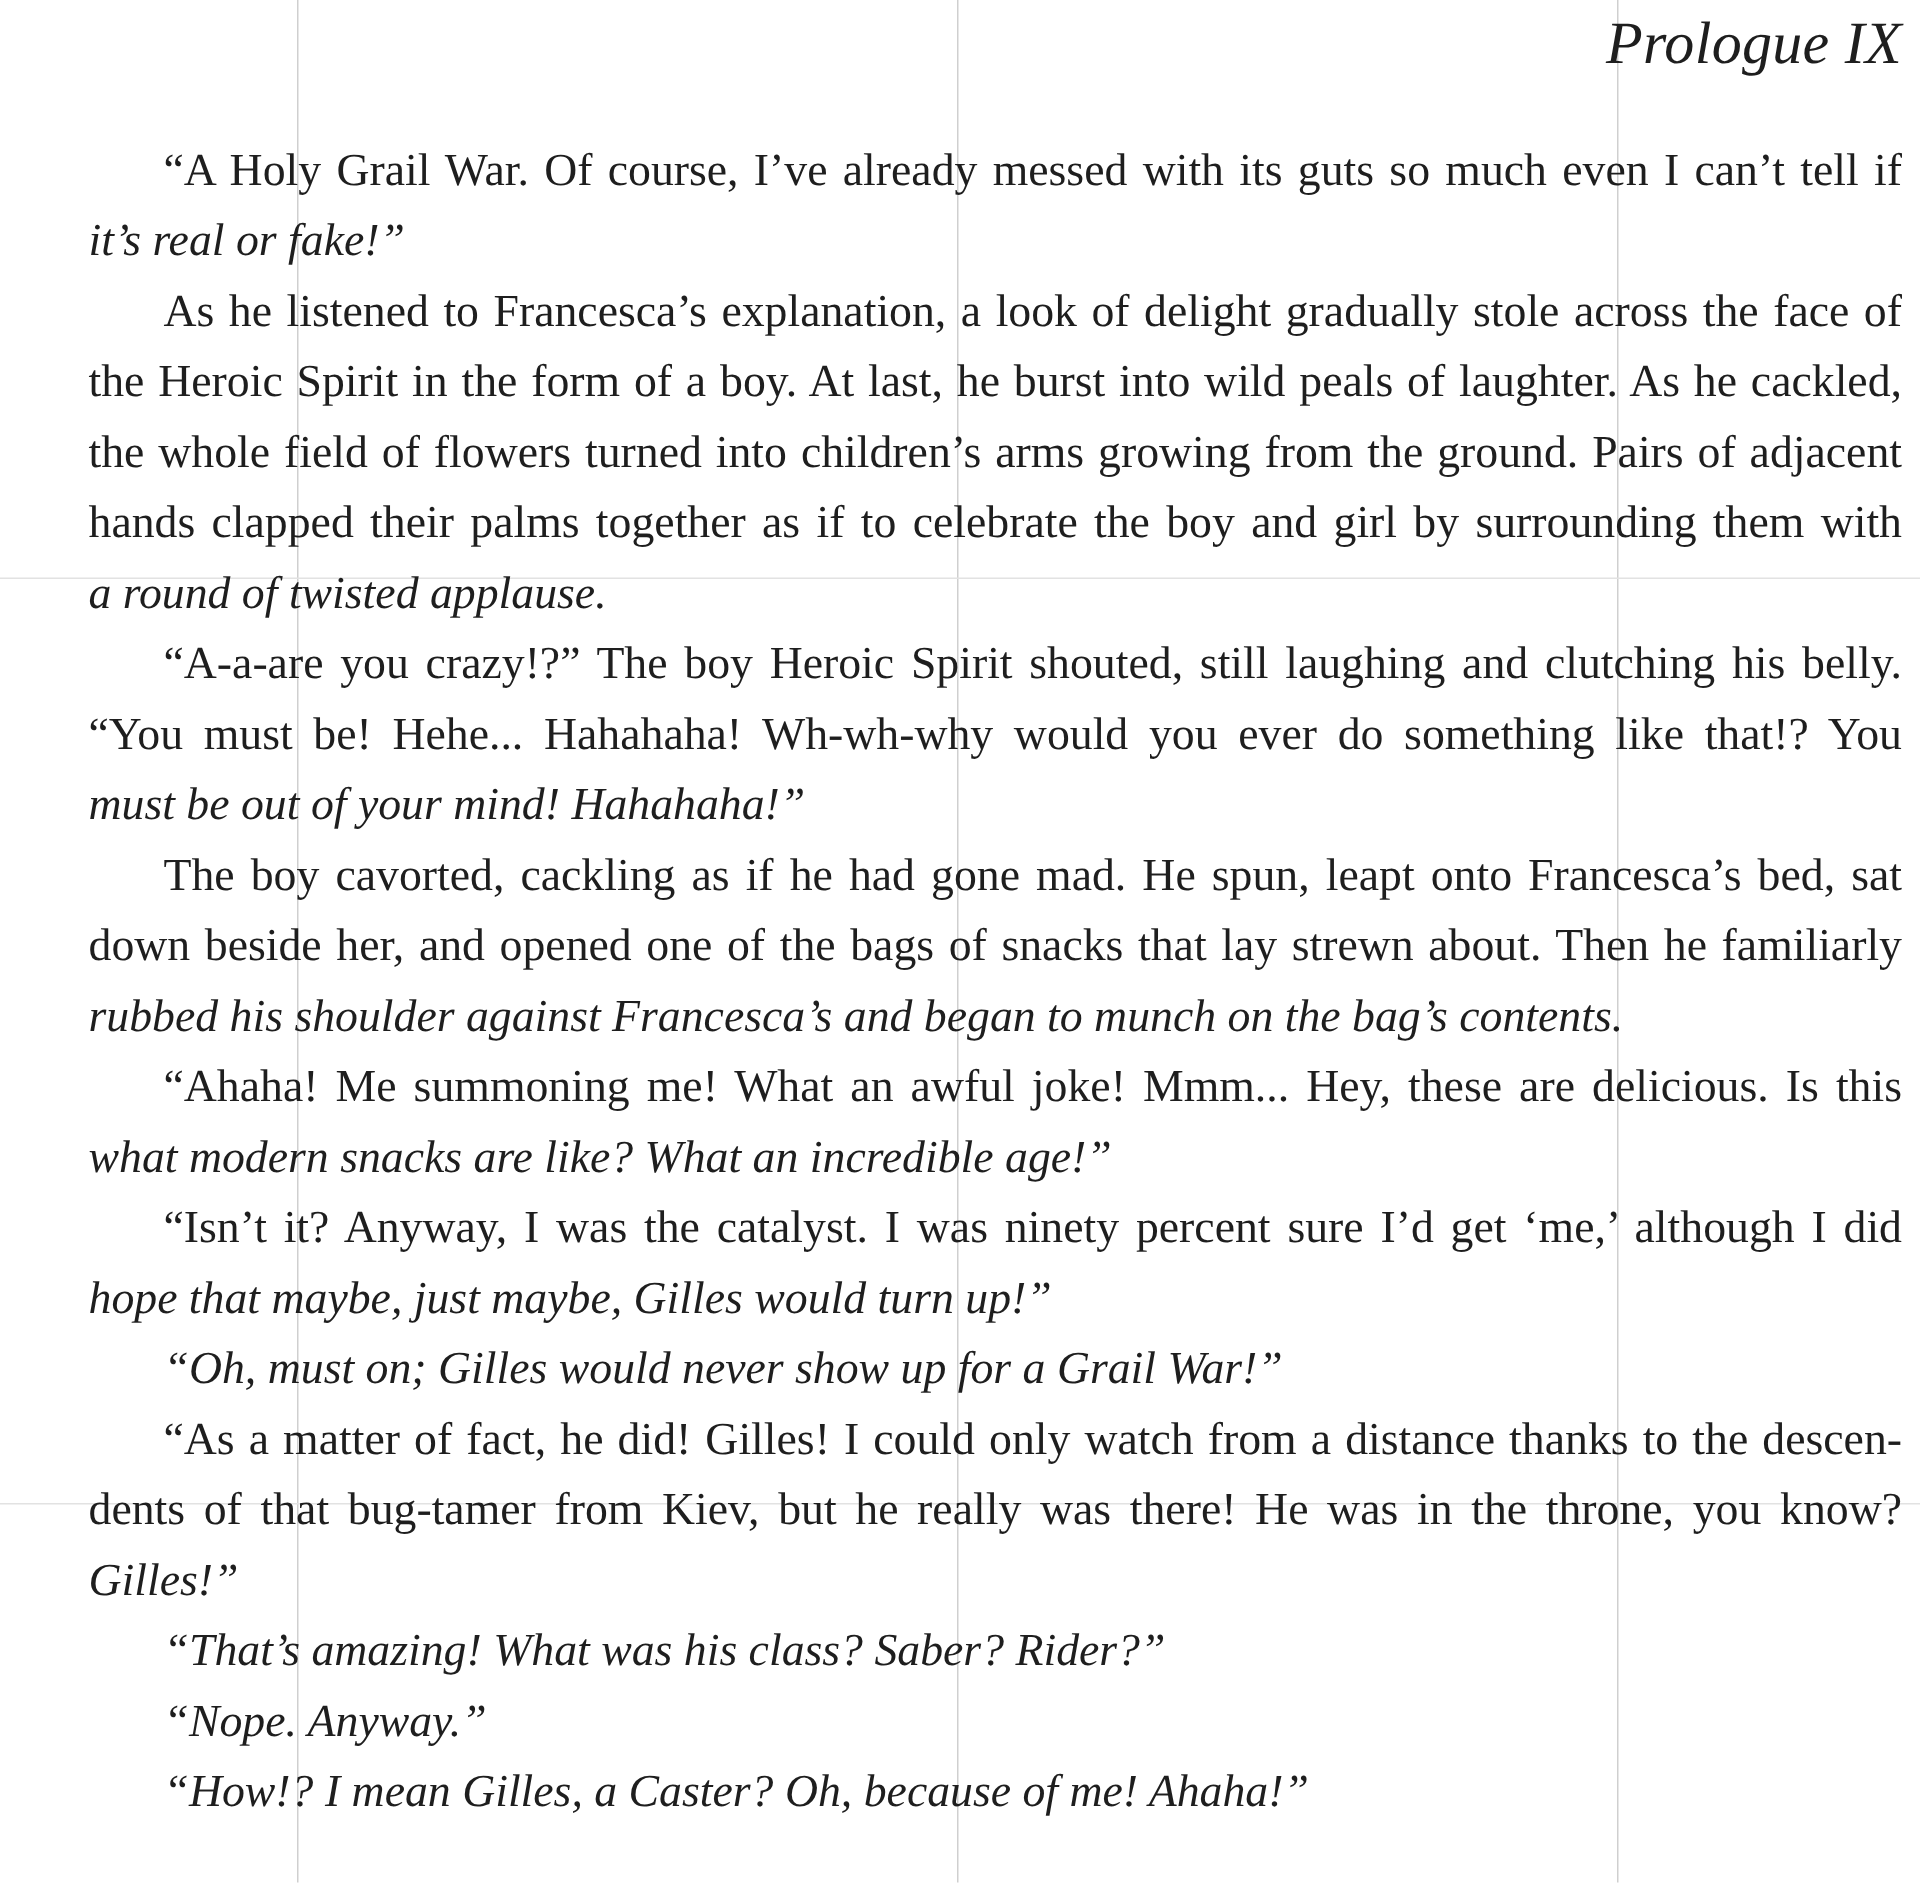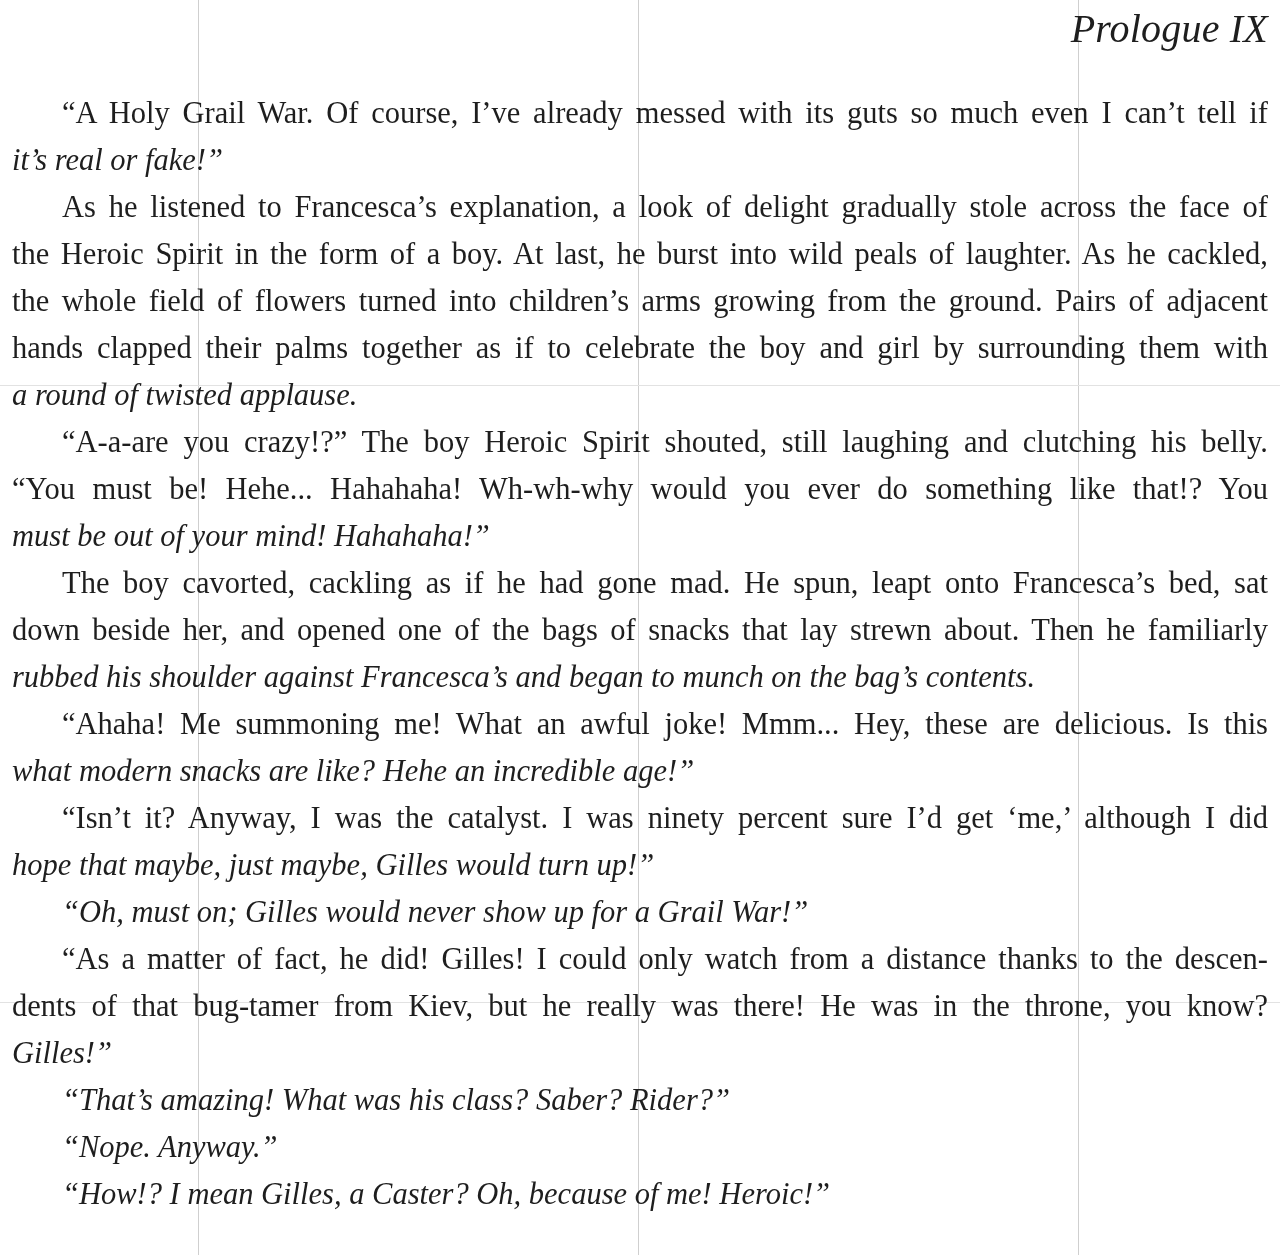--- a/index.html
+++ b/index.html
@@ -48,20 +48,21 @@
       font-size: 30.5px;
       line-height: 47px;
       z-index: 2;
     }
     .line {
       display: block;
       white-space: nowrap;
       height: 47px;
       text-align: justify;
       text-align-last: justify;
+      margin-left: 47px;
     }
     .line.last {
       text-align-last: left;
       font-style: italic;
     }
     .line.indent {
       padding-left: 50px;
     }
   </style>
 </head>
@@ -83,23 +84,23 @@
   <span class="line">the whole field of flowers turned into children’s arms growing from the ground. Pairs of adjacent</span>
   <span class="line">hands clapped their palms together as if to celebrate the boy and girl by surrounding them with</span>
   <span class="line last">a round of twisted applause.</span>
   <span class="line indent">“A-a-are you crazy!?” The boy Heroic Spirit shouted, still laughing and clutching his belly.</span>
   <span class="line">“You must be! Hehe... Hahahaha! Wh-wh-why would you ever do something like that!? You</span>
   <span class="line last">must be out of your mind! Hahahaha!”</span>
   <span class="line indent">The boy cavorted, cackling as if he had gone mad. He spun, leapt onto Francesca’s bed, sat</span>
   <span class="line">down beside her, and opened one of the bags of snacks that lay strewn about. Then he familiarly</span>
   <span class="line last">rubbed his shoulder against Francesca’s and began to munch on the bag’s contents.</span>
   <span class="line indent">“Ahaha! Me summoning me! What an awful joke! Mmm... Hey, these are delicious. Is this</span>
-  <span class="line last">what modern snacks are like? Hehe an incredible age!”</span>
+  <span class="line last">what modern snacks are like? What an incredible age!”</span>
   <span class="line indent">“Isn’t it? Anyway, I was the catalyst. I was ninety percent sure I’d get ‘me,’ although I did</span>
   <span class="line last">hope that maybe, just maybe, Gilles would turn up!”</span>
   <span class="line indent last">“Oh, must on; Gilles would never show up for a Grail War!”</span>
   <span class="line indent">“As a matter of fact, he did! Gilles! I could only watch from a distance thanks to the descen-</span>
   <span class="line">dents of that bug-tamer from Kiev, but he really was there! He was in the throne, you know?</span>
   <span class="line last">Gilles!”</span>
   <span class="line indent last">“That’s amazing! What was his class? Saber? Rider?”</span>
   <span class="line indent last">“Nope. Anyway.”</span>
-  <span class="line indent last">“How!? I mean Gilles, a Caster? Oh, because of me! Heroic!”</span>
+  <span class="line indent last">“How!? I mean Gilles, a Caster? Oh, because of me! Ahaha!”</span>
 </div>
 
 </body></html>

